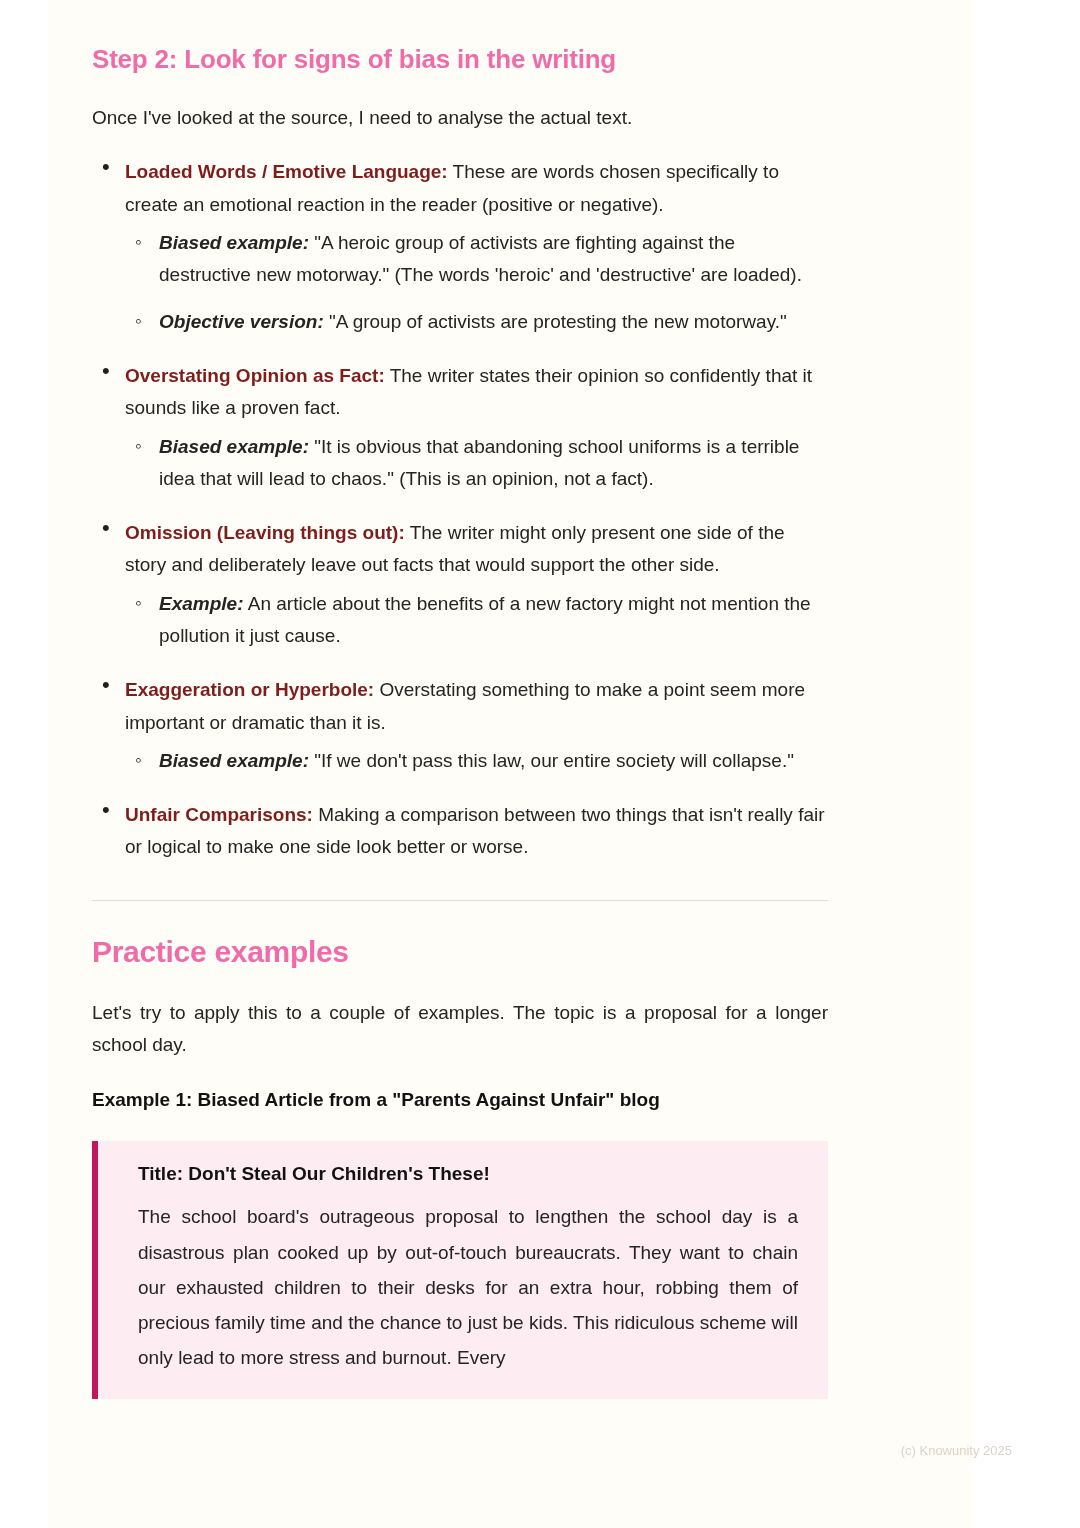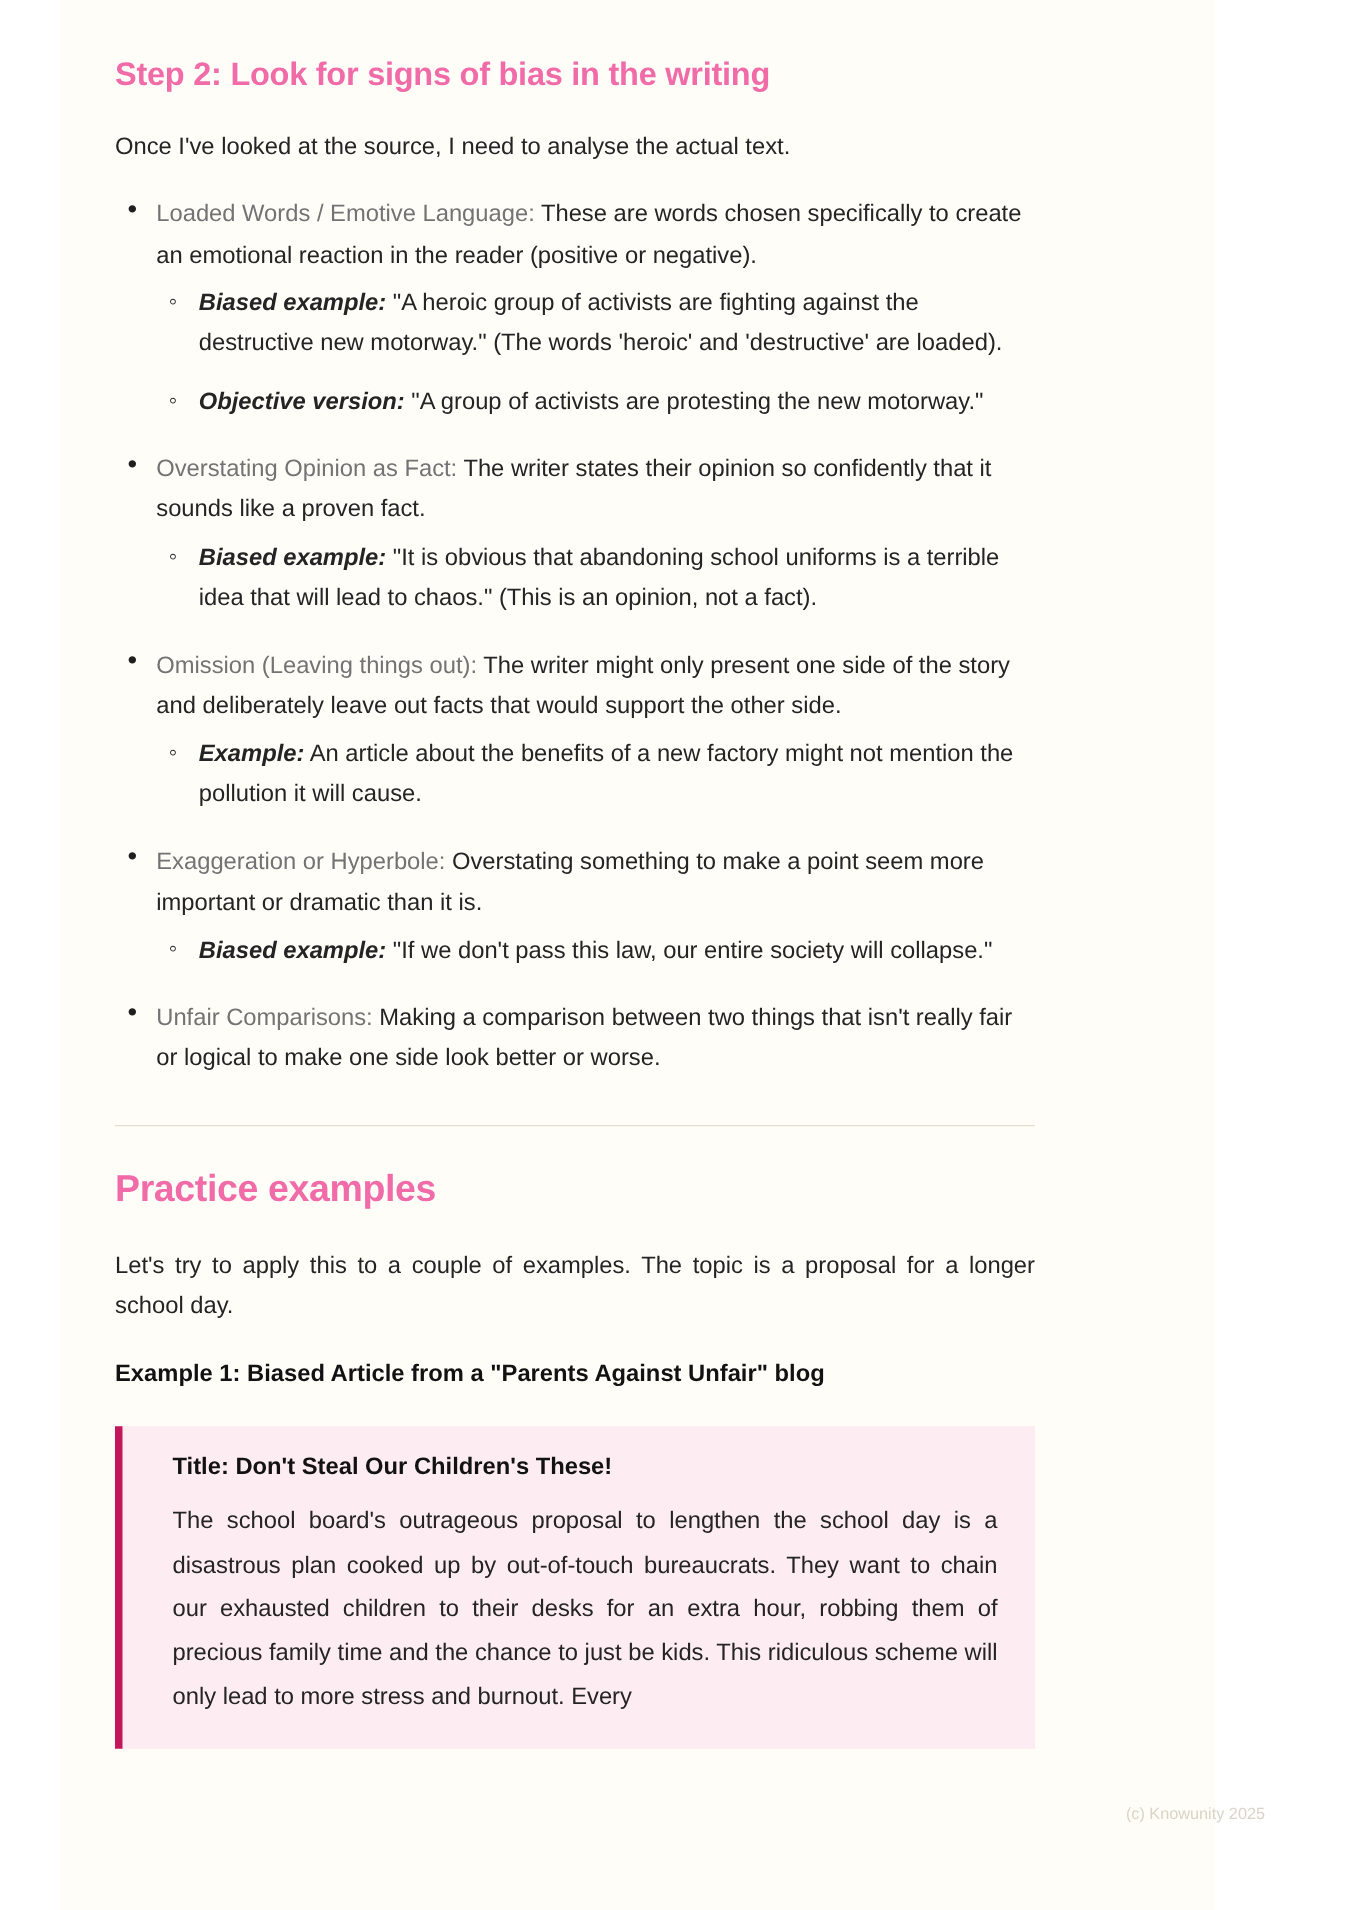--- a/index.html
+++ b/index.html
@@ -81,22 +81,22 @@
     top: -2px;
     font-size: 22px;
     color: #1f1f1f;
   }
   .bias-main {
     font-size: 19px;
     line-height: 1.7;
     color: #242424;
   }
   .bias-main b {
-    font-weight: normal;
-    color: #737373;
+    font-weight: bold;
+    color: #7f1d1d;
   }
   ul.sub-list {
     list-style: none;
     margin: 6px 0 0 0;
     padding: 0;
   }
   ul.sub-list > li {
     position: relative;
     padding-left: 34px;
     margin-bottom: 14px;
@@ -198,21 +198,21 @@
       <li>
         <div class="bias-main"><b>Overstating Opinion as Fact:</b><span> The writer states their opinion so confidently that it sounds like a proven fact.</span></div>
         <ul class="sub-list">
           <li><em>Biased example:</em><span> "It is obvious that abandoning school uniforms is a terrible idea that will lead to chaos." (This is an opinion, not a fact).</span></li>
         </ul>
       </li>
 
       <li>
         <div class="bias-main"><b>Omission (Leaving things out):</b><span> The writer might only present one side of the story and deliberately leave out facts that would support the other side.</span></div>
         <ul class="sub-list">
-          <li><em>Example:</em><span> An article about the benefits of a new factory might not mention the pollution it will cause.</span></li>
+          <li><em>Example:</em><span> An article about the benefits of a new factory might not mention the pollution it just cause.</span></li>
         </ul>
       </li>
 
       <li>
         <div class="bias-main"><b>Exaggeration or Hyperbole:</b><span> Overstating something to make a point seem more important or dramatic than it is.</span></div>
         <ul class="sub-list">
           <li><em>Biased example:</em><span> "If we don't pass this law, our entire society will collapse."</span></li>
         </ul>
       </li>
 

